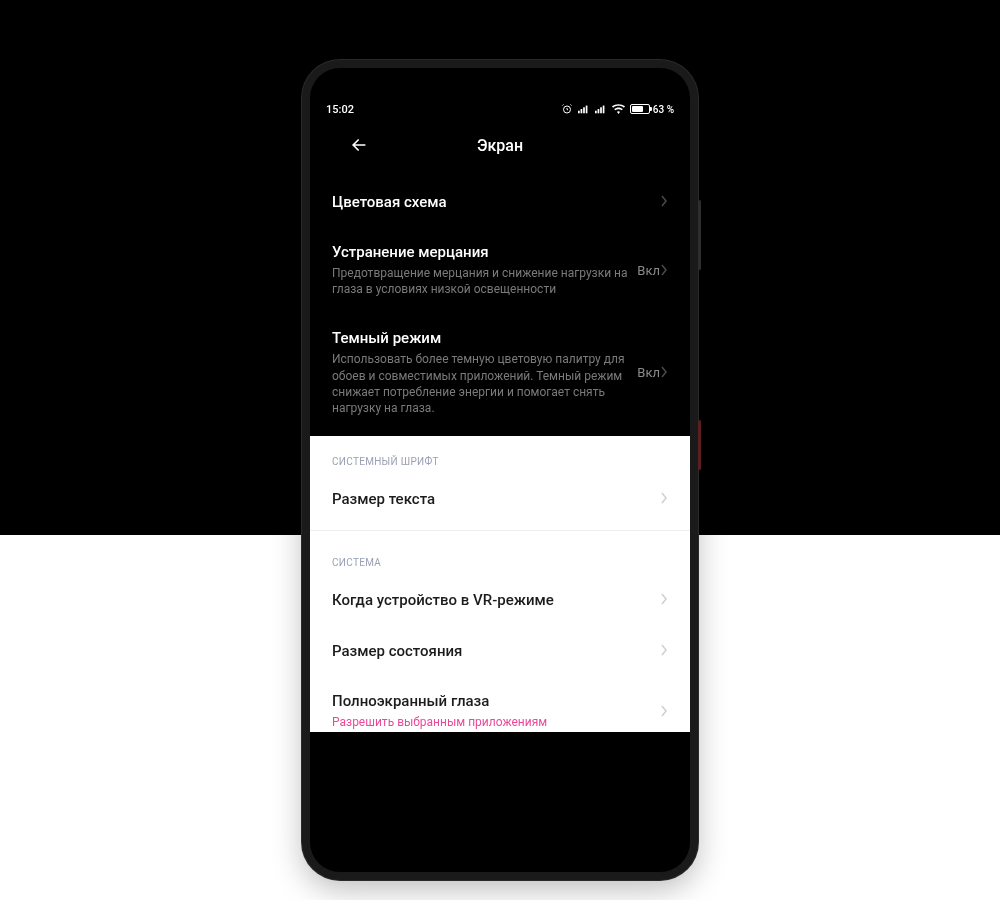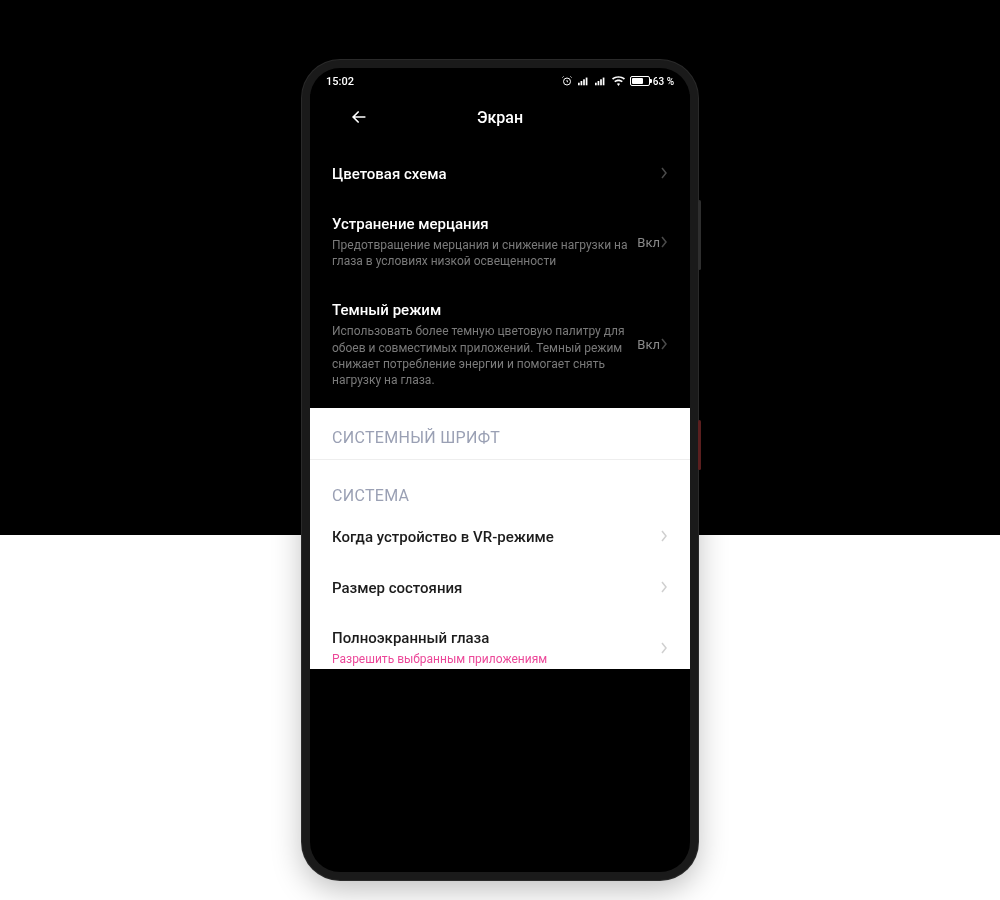--- a/index.html
+++ b/index.html
@@ -53,20 +53,21 @@
     flex-direction: column;
   }
   .statusbar {
     height: 26px;
     display: flex;
     align-items: center;
     padding: 0 16px;
     color: #fff;
     font-size: 11px;
     font-weight: 500;
+    margin-top: 28px;
   }
   .statusbar .spacer { flex: 1; }
   .statusbar .icons { display: flex; align-items: center; gap: 5px; }
   .sb-icon { display: inline-flex; align-items: center; }
   .battery {
     display: inline-flex; align-items: center; gap: 3px;
   }
   .battery-body {
     width: 20px; height: 10px;
     border: 1px solid #fff; border-radius: 2px;
@@ -121,21 +122,21 @@
   .light .desc { color: #ec4899; }
   .row .value {
     font-size: 13px;
     color: #8a8a8a;
   }
   .chev { flex-shrink: 0; opacity: .7; }
   .dark .chev { color: #6a6a6a; }
   .light .chev { color: #bcbcbc; }
 
   .section-hdr {
-    font-size: 16px;
+    font-size: 10px;
     letter-spacing: .3px;
     padding: 20px 22px 6px;
     color: #9aa0b4;
   }
   .divider {
     height: 1px;
     background: #eee;
     margin: 6px 0;
   }
   .light .row .title { color: #1c1c1c; }
@@ -240,20 +241,30 @@
                 <path d="M2 1l4 5-4 5"></path>
               </svg>
           </span>
         </div>
       </div>
 
       <div class="light">
 
         <div class="section-hdr">СИСТЕМНЫЙ ШРИФТ</div>
 
+        <div class="row">
+          <div class="txt">
+            <div class="title">Размер текста</div>
+          </div>
+          <span class="chev">
+            <svg width="8" height="12" viewBox="0 0 8 12" fill="none" stroke="currentColor" stroke-width="1.5">
+                <path d="M2 1l4 5-4 5"></path>
+              </svg>
+          </span>
+        </div>
 
         <div class="divider"></div>
 
         <div class="section-hdr">СИСТЕМА</div>
 
         <div class="row">
           <div class="txt">
             <div class="title">Когда устройство в VR-режиме</div>
           </div>
           <span class="chev">

